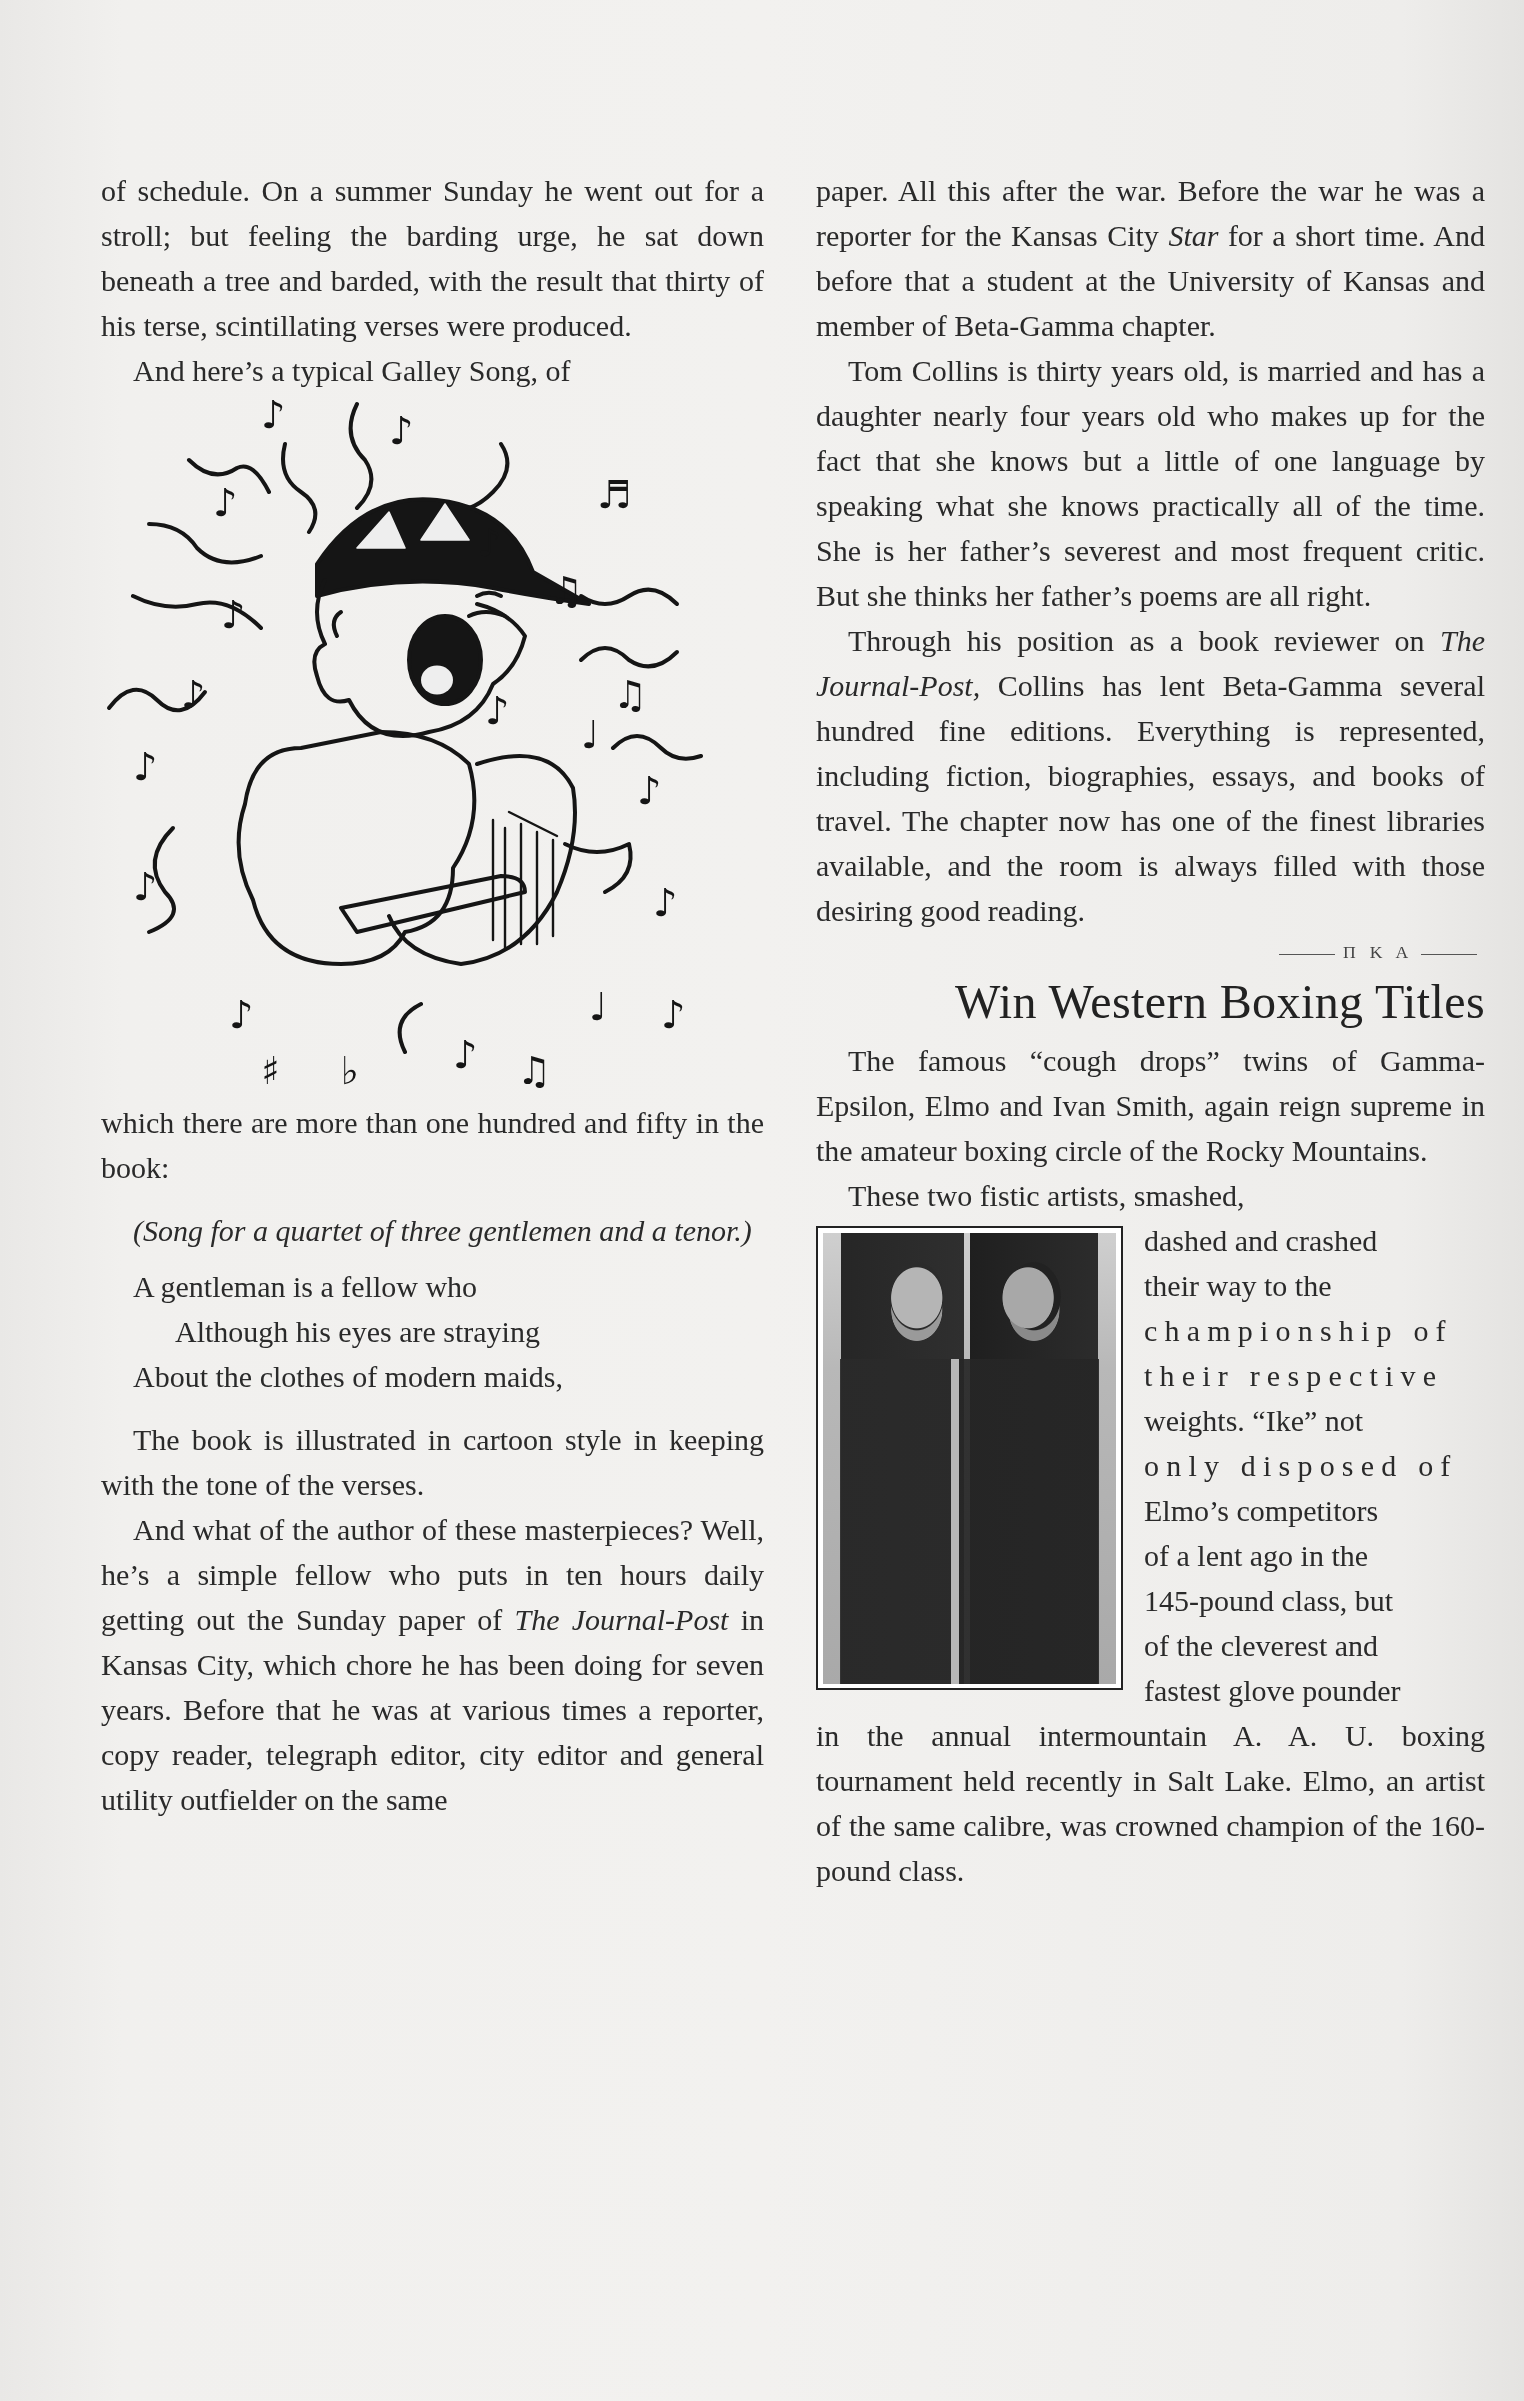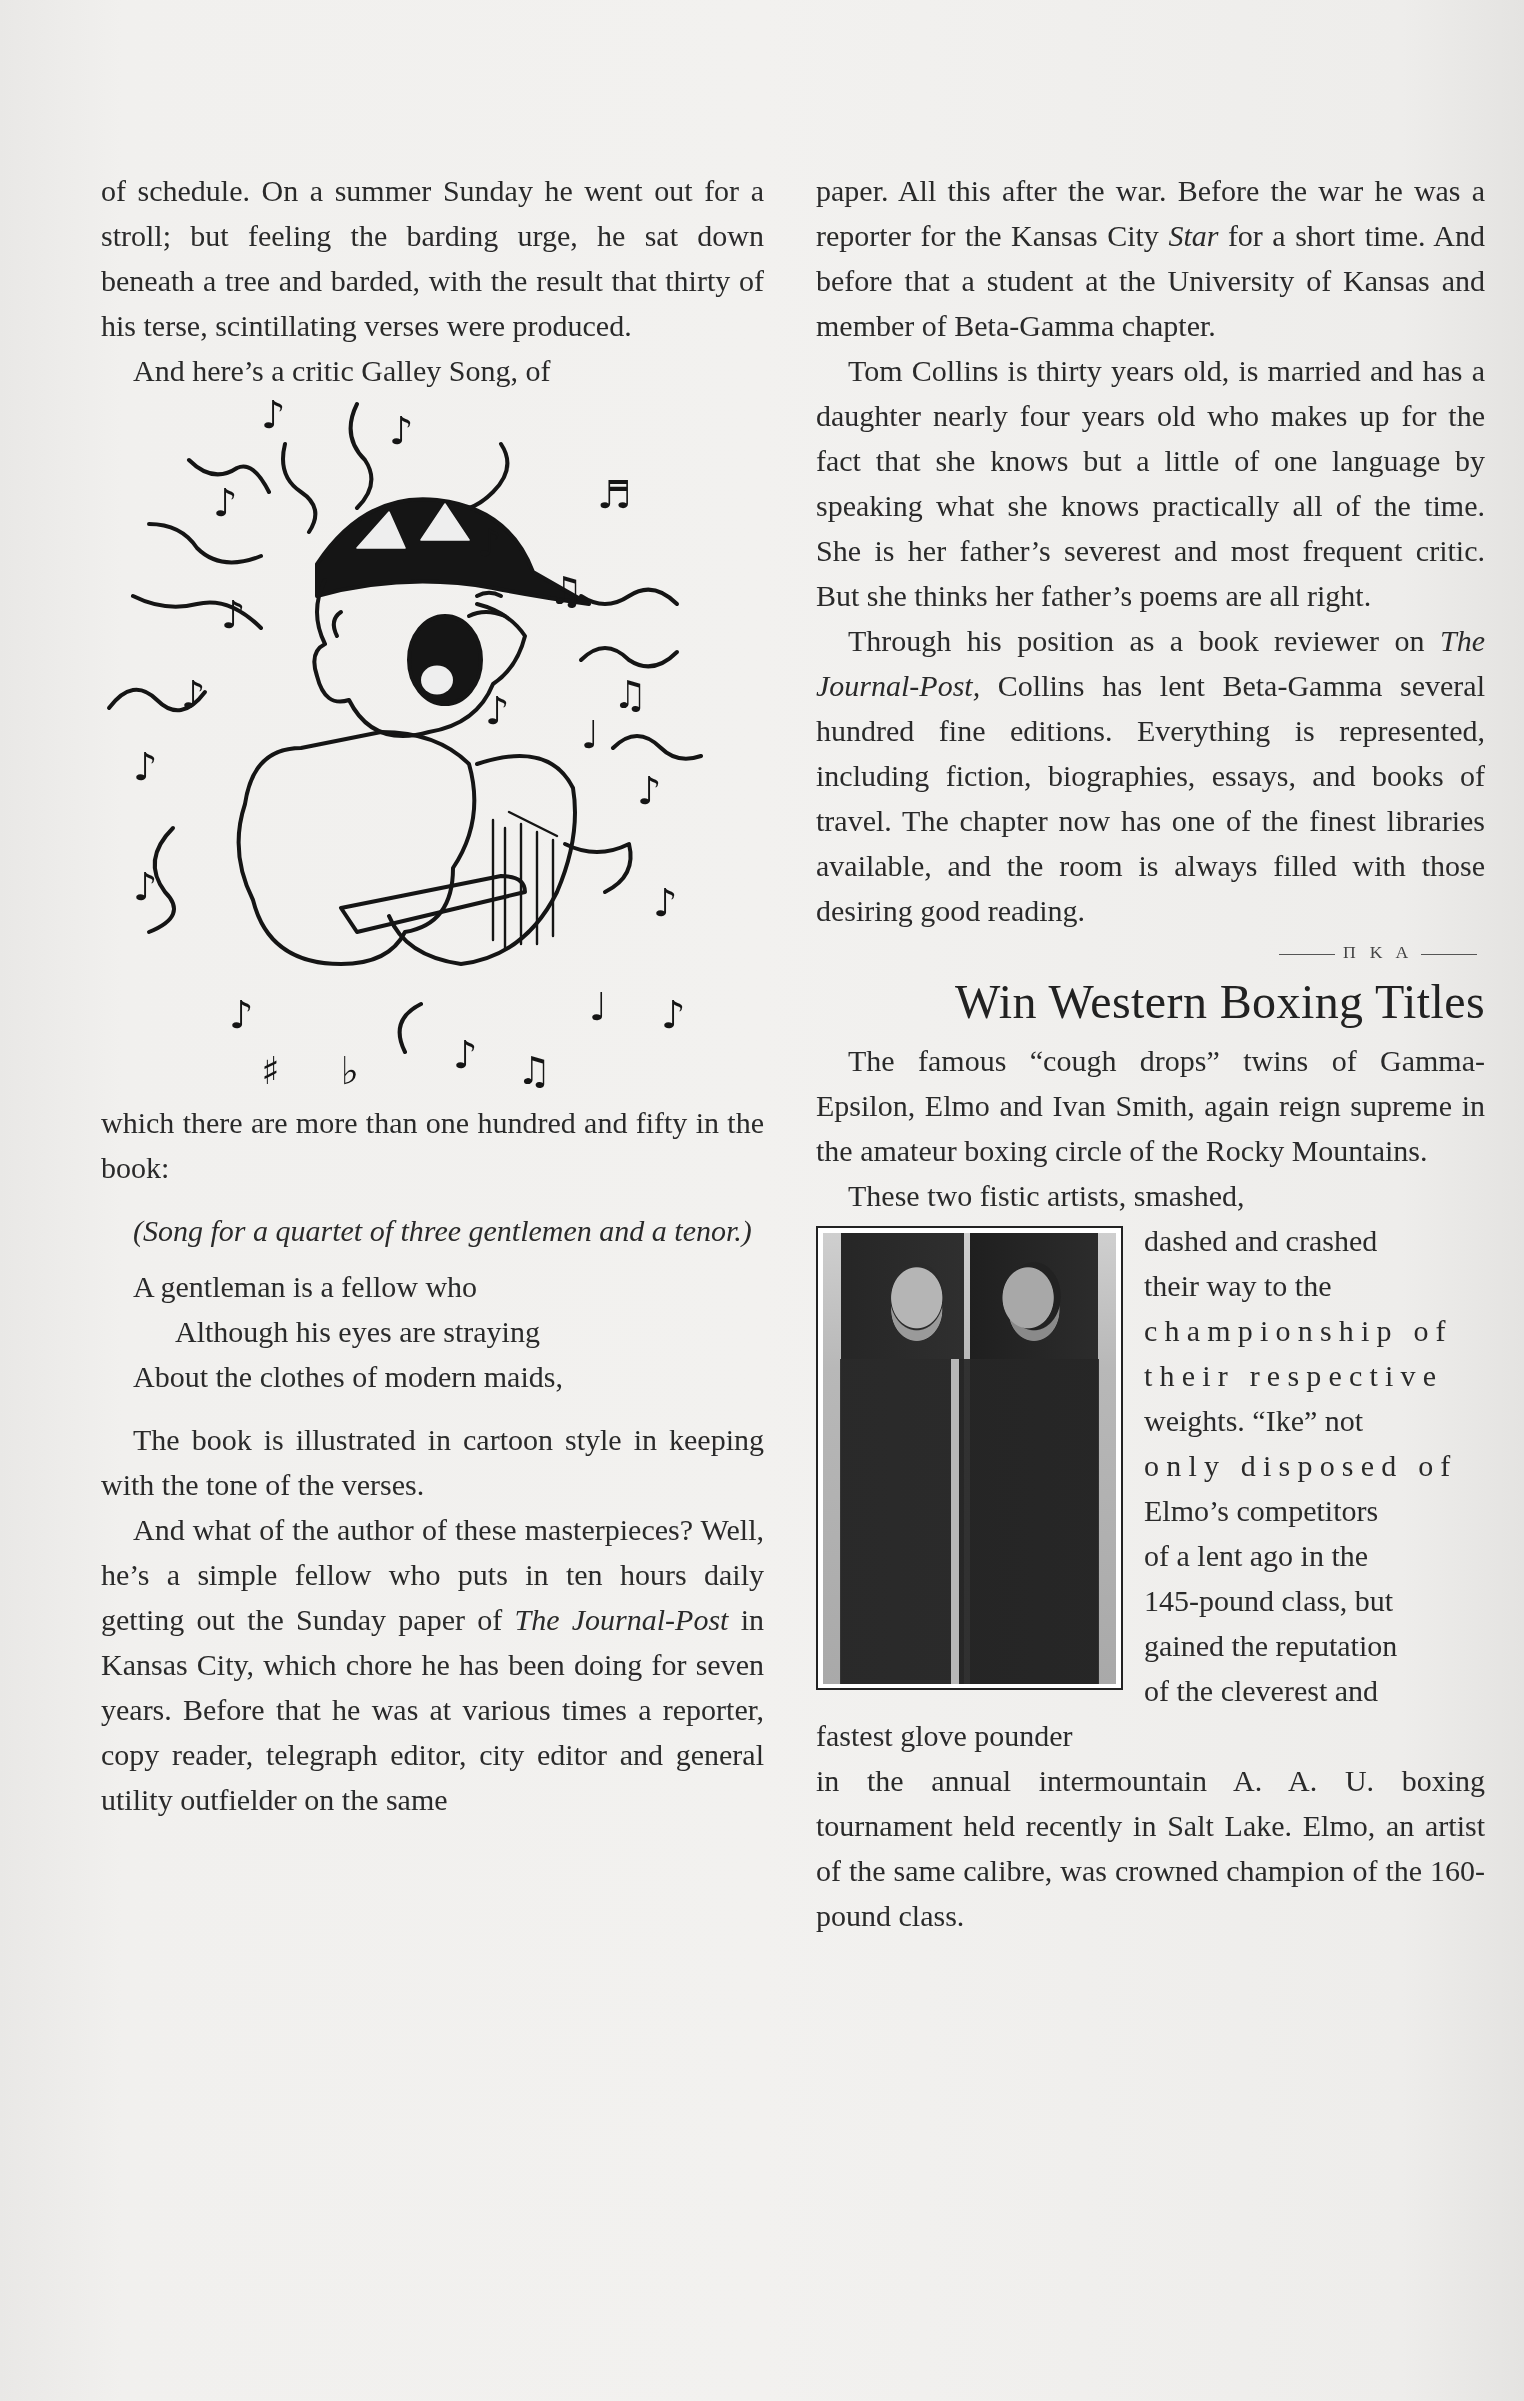--- a/index.html
+++ b/index.html
@@ -85,21 +85,21 @@
   .spaced { letter-spacing: 7.2px; }
 </style>
 </head>
 <body>
 
 <div class="page">
 
 
   <div class="col col-left">
     <p>of schedule.  On a summer Sunday he went out for a stroll; but feeling the barding urge, he sat down beneath a tree and barded, with the result that thirty of his terse, scintillating verses were produced.</p>
-    <p class="indent">And here’s a critic Galley Song, of</p>
+    <p class="indent">And here’s a typical Galley Song, of</p>
 
     <svg class="cartoon" viewBox="0 0 820 880" xmlns="http://www.w3.org/2000/svg" style="font-size:38px">
       <g fill="none" stroke="#151515" stroke-width="5" stroke-linecap="round" stroke-linejoin="round">
 
         <path d="M230 60 q-10 40 20 60 q30 20 10 50"></path>
         <path d="M110 80 q30 30 60 10 q20 -10 40 30"></path>
         <path d="M320 10 q-20 40 10 70 q20 30 -10 60"></path>
         <path d="M500 60 q20 30 -10 60 q-30 30 -60 20"></path>
         <path d="M60 160 q40 0 60 30 q30 30 80 10"></path>
         <path d="M40 250 q40 20 80 10 q40 -10 80 30"></path>
@@ -184,21 +184,20 @@
       </div>
       <div>dashed and crashed</div>
       <div>their way to the</div>
       <div class="spaced">championship of</div>
       <div class="spaced">their respective</div>
       <div>weights. “Ike” not</div>
       <div class="spaced">only disposed of</div>
       <div>Elmo’s competitors</div>
       <div>of a lent ago in the</div>
       <div>145-pound class, but</div>
-      <div>gained the reputation</div>
       <div>of the cleverest and</div>
       <div>fastest glove pounder</div>
     </div>
     <p style="clear:both">in the annual intermountain A. A. U. boxing tournament held recently in Salt Lake.  Elmo, an artist of the same calibre, was crowned champion of the 160-pound class.</p>
   </div>
 
 </div>
 
 
 </body></html>

